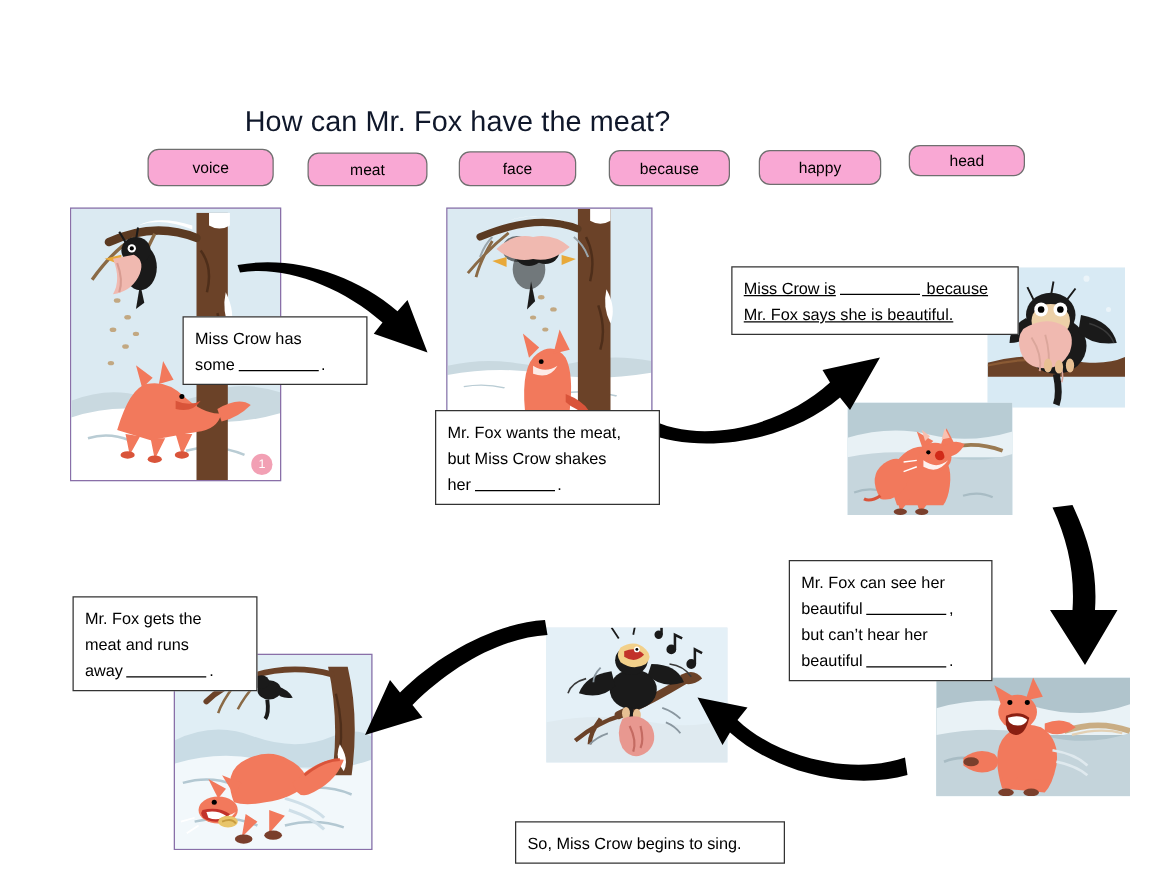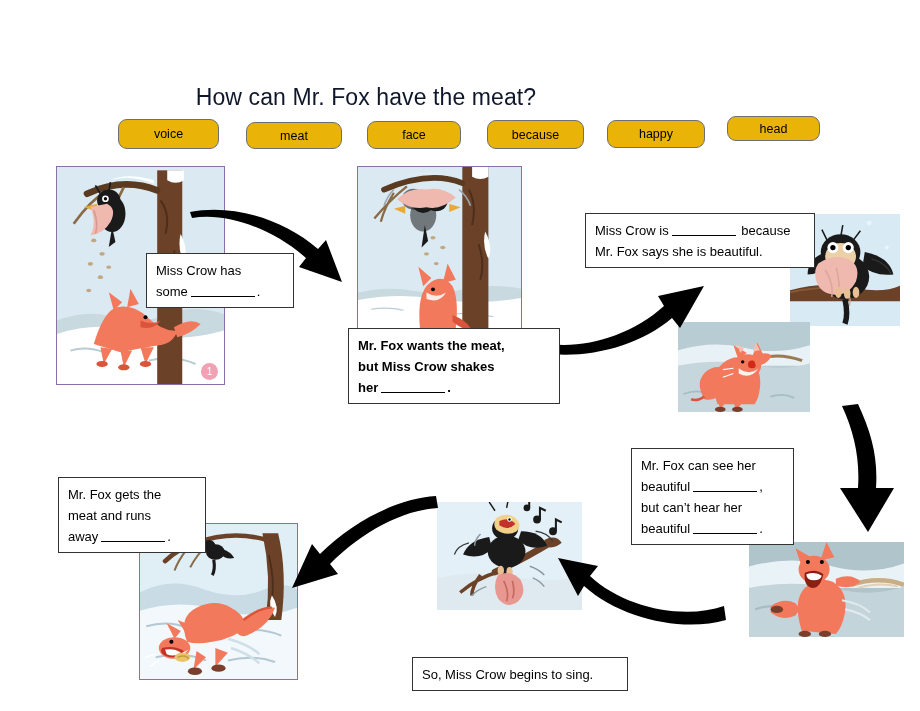--- a/index.html
+++ b/index.html
@@ -12,21 +12,21 @@
   .stage{position:absolute;left:0;top:0;width:920px;height:711px;}
 
   .title{
     position:absolute;left:0;top:84px;width:732px;text-align:center;
     font-size:23px;font-weight:400;letter-spacing:.1px;color:#0f172a;
   }
 
   
   .wordbox{
     position:absolute;box-sizing:border-box;
-    border:1.3px solid #6f6f6f;border-radius:9px;background:#eab308;
+    border:1.3px solid #6f6f6f;border-radius:9px;background:#f9a8d4;
     display:flex;align-items:center;justify-content:center;
     font-size:12.5px;color:#000;height:27px;
   }
 
   
   .textbox{
     position:absolute;box-sizing:border-box;background:#fff;
     border:1.1px solid #333;
     font-size:13px;line-height:21px;color:#000;
     padding:6px 9px 5px 9px;
@@ -366,26 +366,26 @@
         <svg width="152" height="105" viewBox="0 0 152 105">
           <path d="M146 4 C 108 6 62 30 30 62 L22 52 L2 96 L48 82 L40 72 C 72 40 112 18 148 16 Z" fill="#000000"></path>
         </svg>
       </div>
     </div>
   <div id="captions-layer">
       <div class="textbox" style="left: 146px; top: 253px; width: 148px; min-height: 54px;">
         <div class="ln"><span>Miss Crow has</span></div>
         <div class="ln"><span>some</span><span class="blank"></span><span>.</span></div>
       </div>
-      <div class="textbox" style="left: 348px; top: 328px; width: 212px; min-height: 72px; font-weight: bold;">
+      <div class="textbox" style="left: 348px; top: 328px; width: 180px; min-height: 72px;">
         <div class="ln"><span>Mr. Fox wants the meat,</span></div>
         <div class="ln"><span>but Miss Crow shakes</span></div>
         <div class="ln"><span>her</span><span class="blank"></span><span>.</span></div>
       </div>
-      <div class="textbox" style="left: 585px; top: 213px; width: 230px; min-height: 52px;">
+      <div class="textbox" style="left: 585px; top: 213px; width: 230px; min-height: 52px; text-decoration: underline;">
         <div class="ln"><span>Miss Crow is</span><span class="blank"></span><span> because</span></div>
         <div class="ln"><span>Mr. Fox says she is beautiful.</span></div>
       </div>
       <div class="textbox" style="left: 631px; top: 448px; width: 163px; min-height: 95px;">
         <div class="ln"><span>Mr. Fox can see her</span></div>
         <div class="ln"><span>beautiful</span><span class="blank"></span><span>,</span></div>
         <div class="ln"><span>but can’t hear her</span></div>
         <div class="ln"><span>beautiful</span><span class="blank"></span><span>.</span></div>
       </div>
       <div class="textbox" style="left: 412px; top: 613px; width: 216px; min-height: 29px; margin-top: 44px;">

